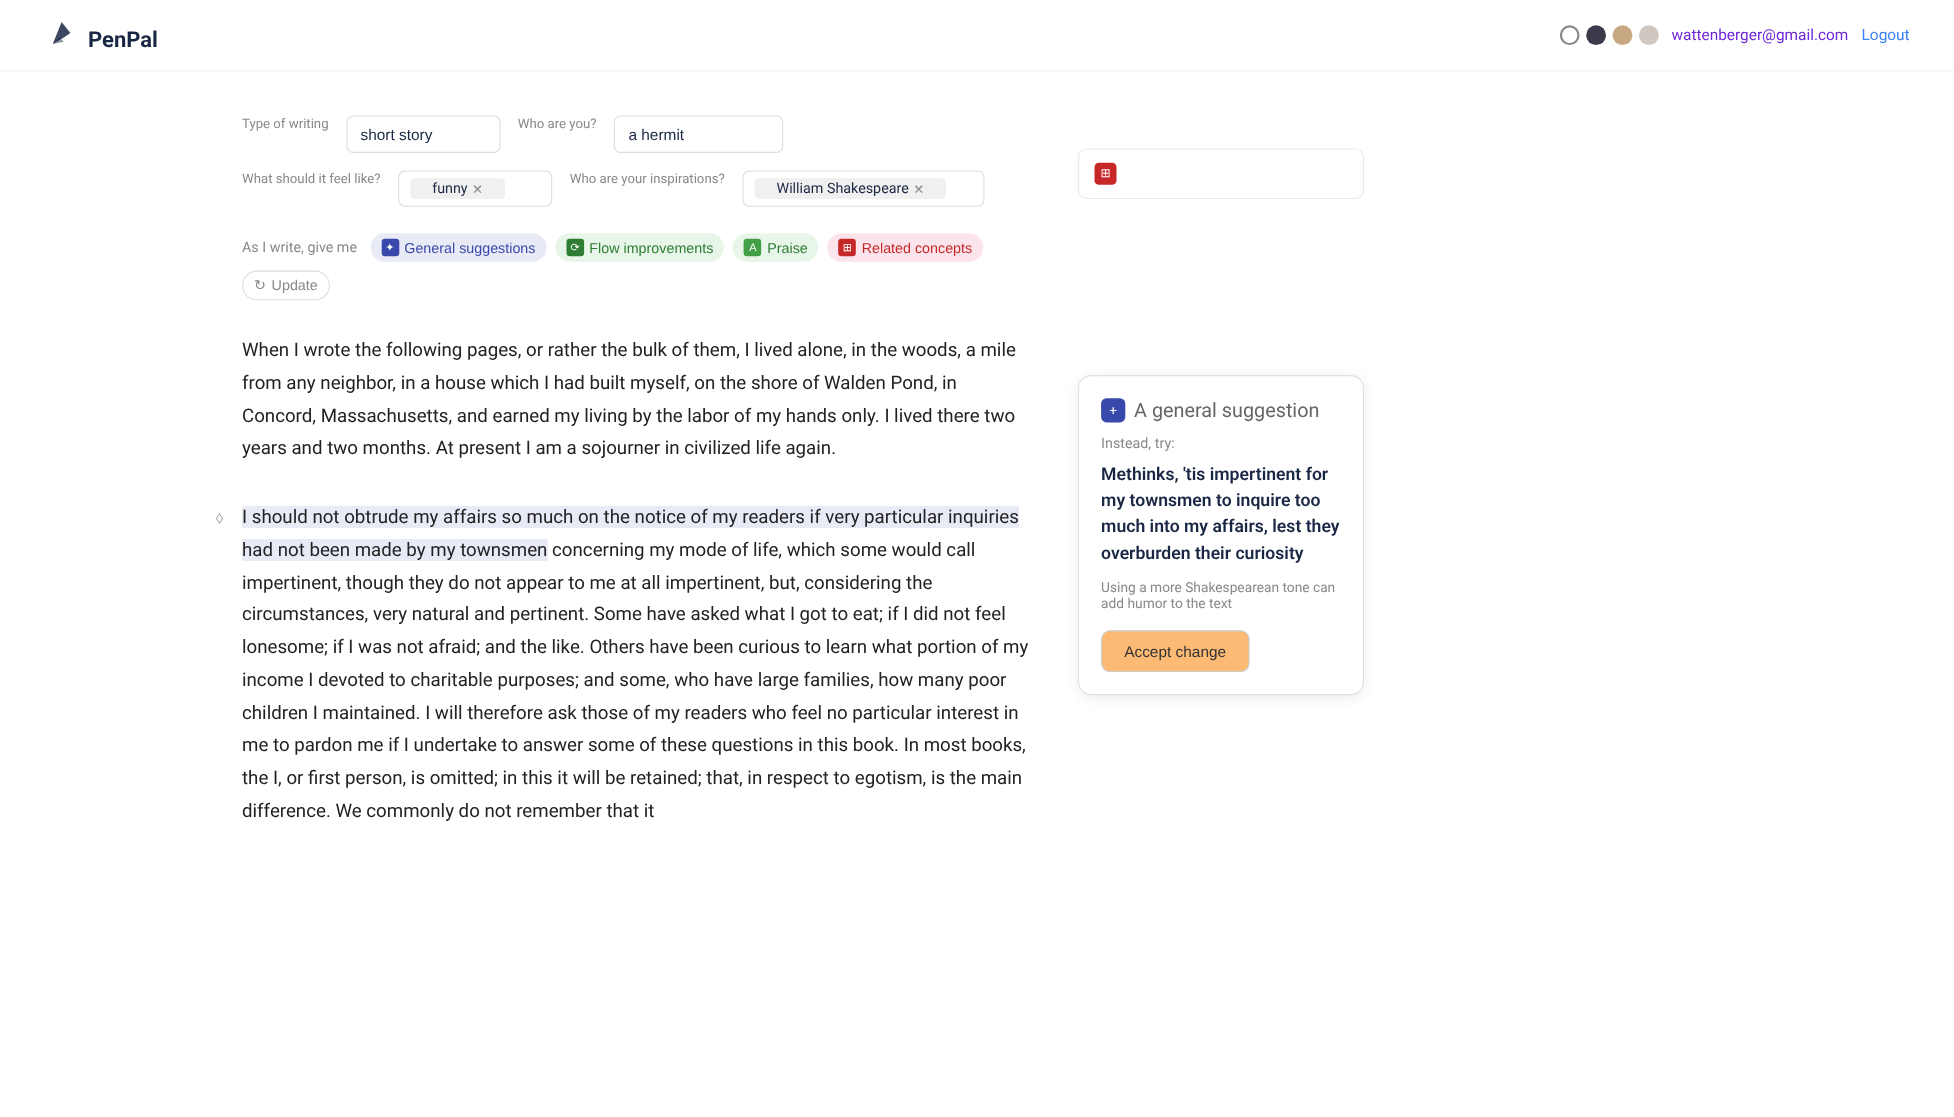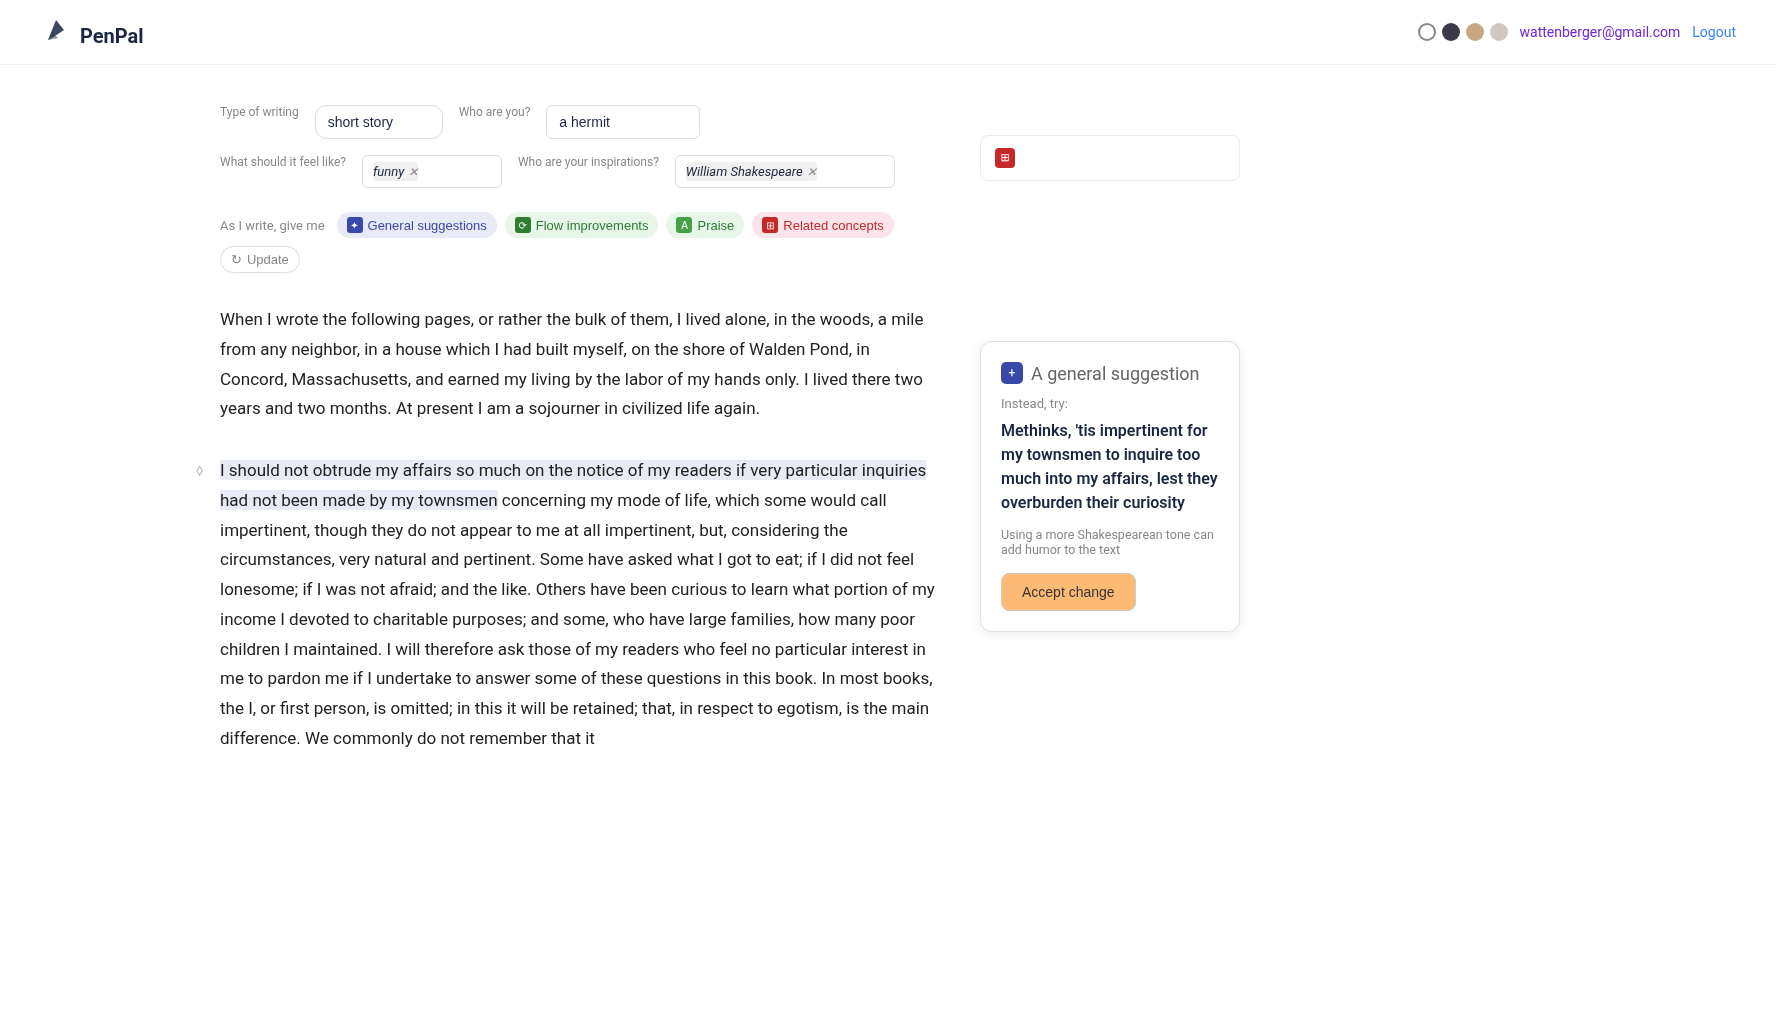--- a/index.html
+++ b/index.html
@@ -125,27 +125,26 @@
       border: 1px solid #ddd;
       border-radius: 6px;
       padding: 6px 10px;
       gap: 6px;
       background: #fff;
       min-width: 160px;
     }
     .filter-tag {
       background: #f0f0f0;
       border-radius: 4px;
-      padding: 2px 0;
+      padding: 2px 20px;
       font-size: 13px;
       color: #1a2744;
       display: flex;
       align-items: center;
       gap: 4px;
-      font-style: italic;
     }
     .tag-close {
       cursor: pointer;
       color: #888;
       font-size: 12px;
     }
     .filter-input-inspiration {
       min-width: 220px;
     }
 
@@ -350,21 +349,21 @@
   </div>
 </nav>
 
 <div class="main-container">
   <div class="content-area">
 
 
     <div class="filters-row">
       <div class="filter-group">
         <span class="filter-label">Type of writing</span>
-        <input class="filter-input" type="text" style="width: 128px; border-radius: 11px;" value="short story">
+        <input class="filter-input" type="text" style="width: 140px;" value="short story">
       </div>
       <div class="filter-group">
         <span class="filter-label">Who are you?</span>
         <input class="filter-input" type="text" style="width: 154px;" value="a hermit">
       </div>
       <div class="filter-group">
         <span class="filter-label">What should it feel like?</span>
         <div class="filter-input-with-tag" style="min-width:140px;">
           <span class="filter-tag">
             <span>funny</span>

